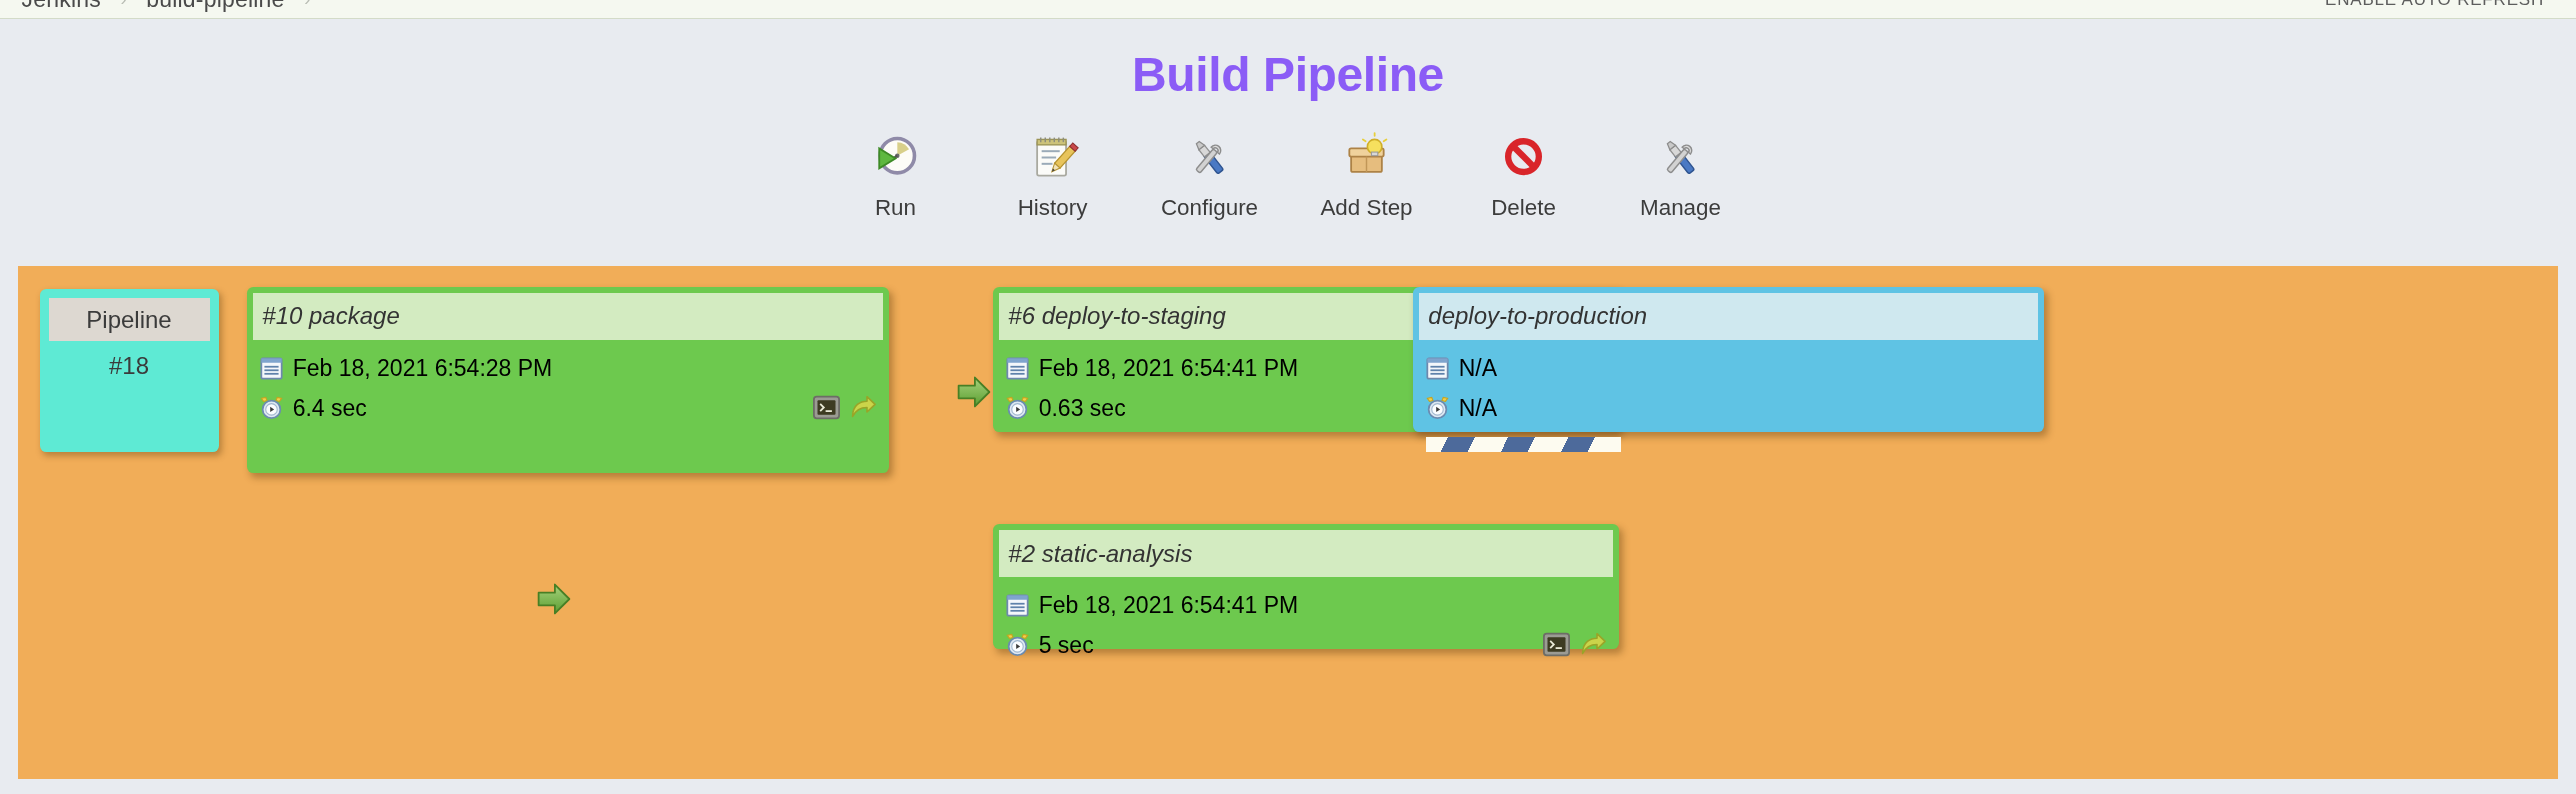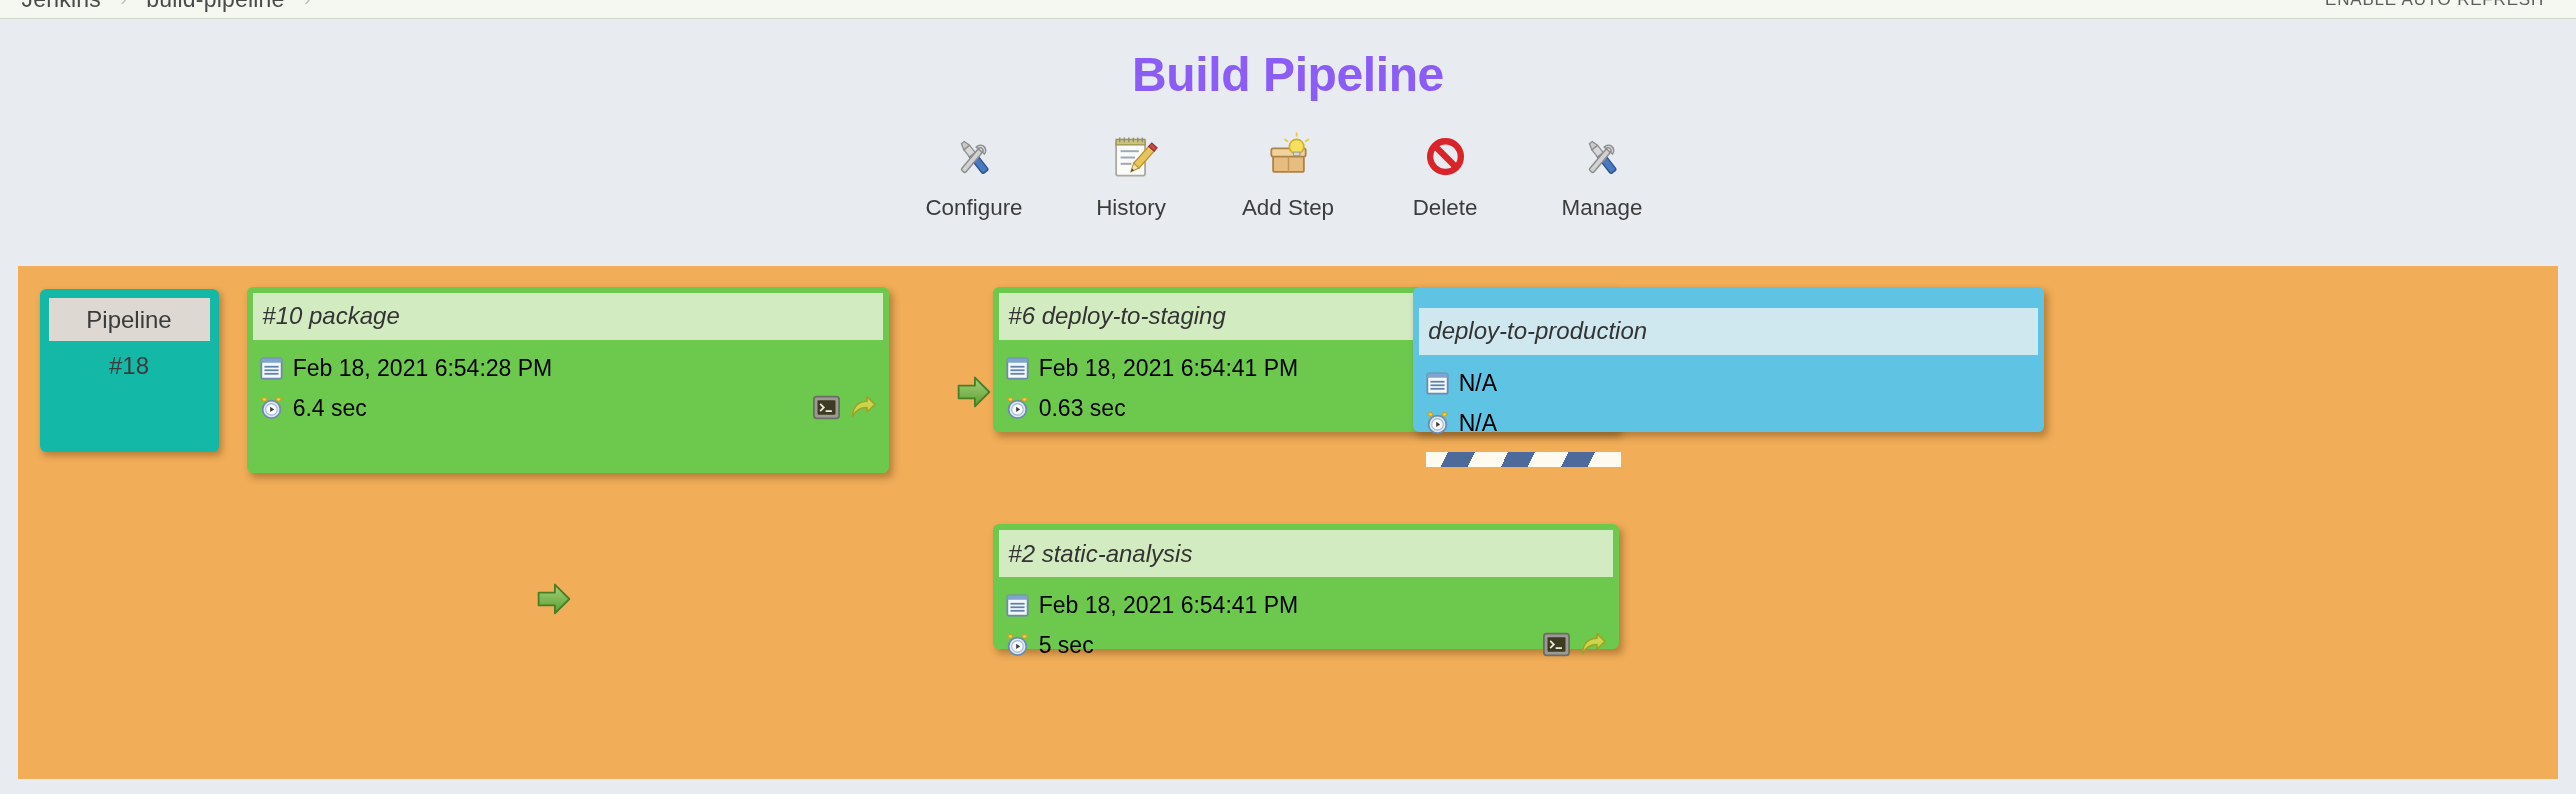--- a/index.html
+++ b/index.html
@@ -63,21 +63,21 @@
   .pipeline-panel {
     position: absolute; left: 18px; top: 266px;
     width: 2540px; height: 513px;
     background: #f1ad58;
   }
 
   
   .pipeline-card {
     position: absolute; left: 21.5px; top: 23px;
     width: 179px; height: 163px;
-    background: #14b8a6;
+    background: #5eead4;
     border-radius: 6.3px;
     box-shadow: 2.7px 3.6px 6.3px rgba(80,50,10,.35);
     padding: 9px;
   }
   .pipeline-card-head {
     background: #ddd8d1;
     height: 43px;
     display: flex; align-items: center; justify-content: center;
     font-size: 24px; color: #3b3b3b;
   }
@@ -97,21 +97,21 @@
   .stage-card.green { background: #6dc94e; }
   .stage-card.blue  { background: #5fc3e4; }
 
   .stage-head {
     height: 47px;
     display: flex; align-items: center;
     padding-left: 9px;
     font-size: 24px; color: #333; font-style: italic;
   }
   .stage-card.green .stage-head { background: #d3ebc1; }
-  .stage-card.blue  .stage-head { background: #cfe8ef; margin-top: 15px; }
+  .stage-card.blue  .stage-head { background: #cfe8ef; }
 
   .stage-body { position: relative; padding: 10.7px 0 0 5.4px; }
   .stage-row {
     display: flex; align-items: center;
     height: 36px; margin-bottom: 3.6px;
   }
   .stage-row .mini-icon {
     width: 25px; height: 25px; margin-right: 9px;
     flex: 0 0 25px;
     display: flex; align-items: center; justify-content: center;
@@ -160,36 +160,31 @@
     <span class="crumb">build-pipeline</span>
     <span class="crumb-sep">›</span>
   </div>
   <div class="auto-refresh">ENABLE AUTO REFRESH</div>
 </div>
 
 <div class="page-title">Build Pipeline</div>
 
 <div class="toolbar">
 
-
   <div class="tool">
     <span class="tool-icon">
       <svg width="47" height="47" viewBox="0 0 52 52">
-        <g transform="rotate(-38 26 26)">
-          <rect x="22" y="20" width="8" height="26" rx="2" fill="#4a79c4" stroke="#2f5490" stroke-width="1.6"></rect>
-          <rect x="22" y="12" width="8" height="10" fill="#d8d8d8" stroke="#909090" stroke-width="1.4"></rect>
-          <polygon points="22,12 30,12 28,5 24,5" fill="#c9c9c9" stroke="#8c8c8c" stroke-width="1.4"></polygon>
-        </g>
-        <g transform="rotate(40 26 26)">
-          <rect x="23" y="16" width="6" height="30" rx="2" fill="#d2d2d2" stroke="#8d8d8d" stroke-width="1.6"></rect>
-          <path d="M20 16 a6 6 0 1 1 12 0 l-3 0 a3 3 0 1 0 -6 0 z" fill="#dcdcdc" stroke="#8d8d8d" stroke-width="1.6"></path>
-        </g>
+        <circle cx="28" cy="24" r="19" fill="#fdfcf7" stroke="#8f8aa8" stroke-width="4"></circle>
+        <path d="M28 24 L28 9 A15 15 0 0 1 41 17 Z" fill="#d8cf8a"></path>
+        <circle cx="28" cy="24" r="2.5" fill="#6a6a6a"></circle>
+        <path d="M28 24 L17 31" stroke="#555" stroke-width="2.5"></path>
+        <path d="M8 38 L8 16 L26 27 Z" fill="#5eb83f" stroke="#3d8a26" stroke-width="2"></path>
       </svg>
     </span>
-    <span class="tool-label">Configure</span>
+    <span class="tool-label">Run</span>
   </div>
 
   <div class="tool">
     <span class="tool-icon">
       <svg width="47" height="47" viewBox="0 0 52 52">
         <rect x="9" y="8" width="32" height="38" rx="2" fill="#fbfbf8" stroke="#a9a9a0" stroke-width="2"></rect>
         <rect x="9" y="6" width="32" height="6" fill="#cdc37a" stroke="#9c9455" stroke-width="1.5"></rect>
         <g stroke="#8e8e7c" stroke-width="1.6">
           <line x1="13" y1="9" x2="13" y2="4"></line>
             <line x1="18" y1="9" x2="18" y2="4"></line>
@@ -210,20 +205,37 @@
           <rect x="30" y="6" width="8" height="5" fill="#c9484a" stroke="#8e2f31" stroke-width="1.2"></rect>
         </g>
       </svg>
     </span>
     <span class="tool-label">History</span>
   </div>
 
   <div class="tool">
     <span class="tool-icon">
       <svg width="47" height="47" viewBox="0 0 52 52">
+        <g transform="rotate(-38 26 26)">
+          <rect x="22" y="20" width="8" height="26" rx="2" fill="#4a79c4" stroke="#2f5490" stroke-width="1.6"></rect>
+          <rect x="22" y="12" width="8" height="10" fill="#d8d8d8" stroke="#909090" stroke-width="1.4"></rect>
+          <polygon points="22,12 30,12 28,5 24,5" fill="#c9c9c9" stroke="#8c8c8c" stroke-width="1.4"></polygon>
+        </g>
+        <g transform="rotate(40 26 26)">
+          <rect x="23" y="16" width="6" height="30" rx="2" fill="#d2d2d2" stroke="#8d8d8d" stroke-width="1.6"></rect>
+          <path d="M20 16 a6 6 0 1 1 12 0 l-3 0 a3 3 0 1 0 -6 0 z" fill="#dcdcdc" stroke="#8d8d8d" stroke-width="1.6"></path>
+        </g>
+      </svg>
+    </span>
+    <span class="tool-label">Configure</span>
+  </div>
+
+  <div class="tool">
+    <span class="tool-icon">
+      <svg width="47" height="47" viewBox="0 0 52 52">
         <rect x="9" y="22" width="34" height="20" rx="2" fill="#e6bd7e" stroke="#ad8246" stroke-width="2"></rect>
         <rect x="7" y="16" width="38" height="9" rx="2" fill="#f0d29c" stroke="#ad8246" stroke-width="2"></rect>
         <line x1="26" y1="25" x2="26" y2="42" stroke="#c19657" stroke-width="1.6"></line>
         <circle cx="35" cy="14" r="8" fill="#f6e05e" stroke="#cfae28" stroke-width="1.8"></circle>
         <rect x="31.5" y="20" width="7" height="4" fill="#d8d8d8" stroke="#9b9b9b" stroke-width="1.2"></rect>
         <g stroke="#e7cf3c" stroke-width="2" stroke-linecap="round">
           <line x1="35" y1="2" x2="35" y2="-1"></line>
             <line x1="45" y1="8" x2="48" y2="6"></line>
           <line x1="25" y1="8" x2="22" y2="6"></line>
         </g>

